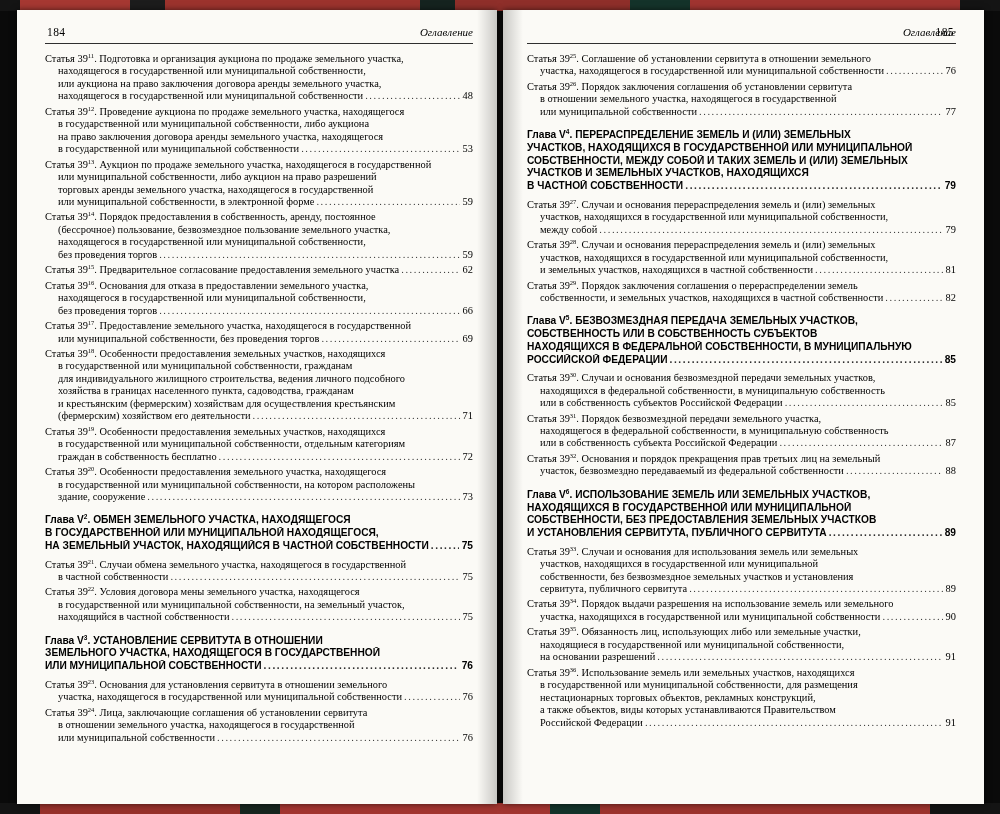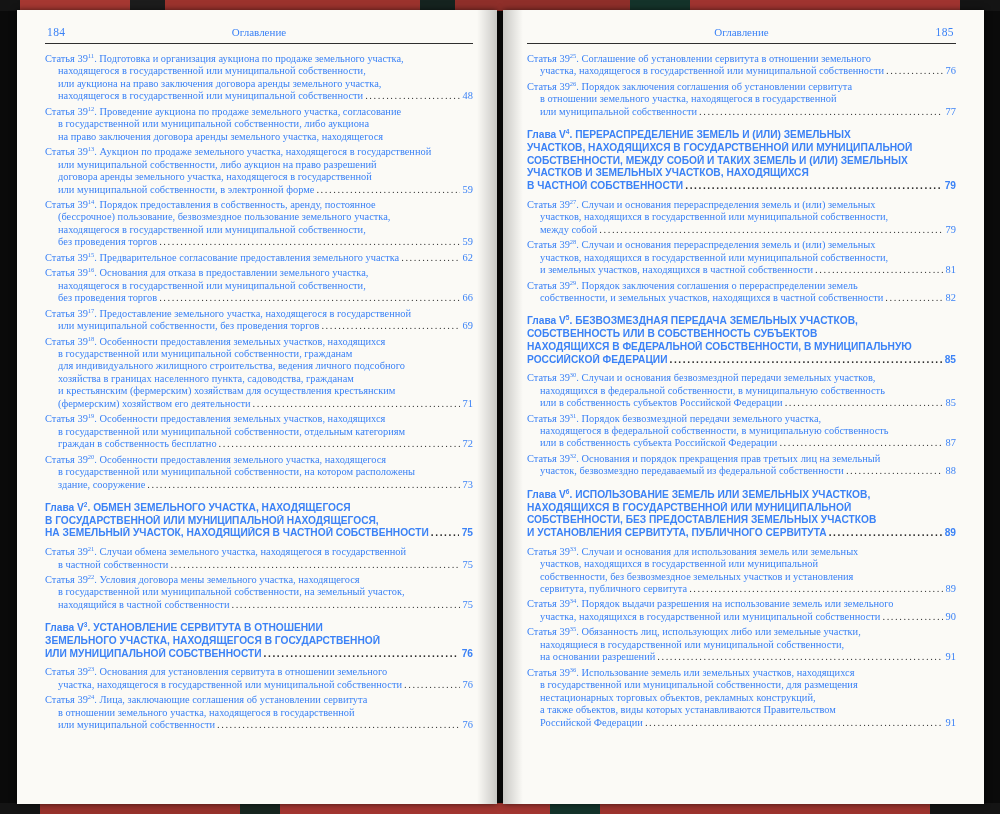--- a/index.html
+++ b/index.html
@@ -19,21 +19,21 @@
   }
   .edge-bottom {
     bottom:0; height:11px;
     background:linear-gradient(90deg,
       #141414 0%, #141414 4%, #96312b 4%, #96312b 24%, #17251f 24%, #17251f 28%,
       #a23530 28%, #a23530 55%, #14332a 55%, #14332a 60%, #9c332d 60%, #9c332d 93%,
       #141414 93%);
   }
   .page {
     position:absolute; top:10px; height:794px;
-    background:#fbfaf6; color:#3b82f6;
+    background:#fbfaf6; color:#000000;
     box-shadow:0 0 6px rgba(0,0,0,0.6);
   }
   .page-left  { left:17px;  width:480px; }
   .page-right { left:503px; width:481px; }
   .page-left::after {
     content:""; position:absolute; right:0; top:0; bottom:0; width:20px;
     background:linear-gradient(to right, rgba(0,0,0,0), rgba(0,0,0,0.20));
     pointer-events:none;
   }
   .page-right::before {
@@ -48,21 +48,21 @@
     position:relative; height:17px;
     border-bottom:1px solid #2f2f2f; margin-bottom:9px;
   }
   .page-num {
     position:absolute; top:0; font-size:11.5px; letter-spacing:0.4px;
   }
   .page-left  .page-num { left:2px; }
   .page-right .page-num { right:2px; }
   .running-title {
     position:absolute; left:0; right:0; top:0;
-    text-align:center; font-size:11px;
+    text-align:right; font-style:italic; font-size:11px;
   }
 
   .entries { }
   .entry { font-size:10.4px; line-height:12.45px; padding-left:13px; margin-top:3px; }
   .entry .line { display:flex; align-items:baseline; white-space:nowrap; overflow:hidden; }
   .entry .line.first { margin-left:-13px; }
   .term  { white-space:pre; }
   .entry sup { font-size:6.5px; line-height:0; }
   .leader { flex:1 1 auto; overflow:hidden; min-width:6px; margin:0 3px 0 2px; }
   .leader::after {
@@ -105,39 +105,44 @@
             </div>
             <div class="line">
               <span class="txt">находящегося в государственной или муниципальной собственности</span>
               <span class="leader"></span>
               <span class="pgnum">48</span>
             </div>
           </div>
           <div class="entry article">
             <div class="line first">
               <span class="term">Статья 39<sup>12</sup>. </span>
-              <span class="txt">Проведение аукциона по продаже земельного участка, согласование</span>
+              <span class="txt">Проведение аукциона по продаже земельного участка, находящегося</span>
             </div>
             <div class="line">
               <span class="txt">в государственной или муниципальной собственности, либо аукциона</span>
             </div>
             <div class="line">
               <span class="txt">на право заключения договора аренды земельного участка, находящегося</span>
+            </div>
+            <div class="line">
+              <span class="txt">в государственной или муниципальной собственности</span>
+              <span class="leader"></span>
+              <span class="pgnum">53</span>
             </div>
           </div>
           <div class="entry article">
             <div class="line first">
               <span class="term">Статья 39<sup>13</sup>. </span>
               <span class="txt">Аукцион по продаже земельного участка, находящегося в государственной</span>
             </div>
             <div class="line">
               <span class="txt">или муниципальной собственности, либо аукцион на право разрешений</span>
             </div>
             <div class="line">
-              <span class="txt">договора аренды земельного участка, находящегося в государственной</span>
+              <span class="txt">торговых аренды земельного участка, находящегося в государственной</span>
             </div>
             <div class="line">
               <span class="txt">или муниципальной собственности, в электронной форме</span>
               <span class="leader"></span>
               <span class="pgnum">59</span>
             </div>
           </div>
           <div class="entry article">
             <div class="line first">
               <span class="term">Статья 39<sup>14</sup>. </span>

